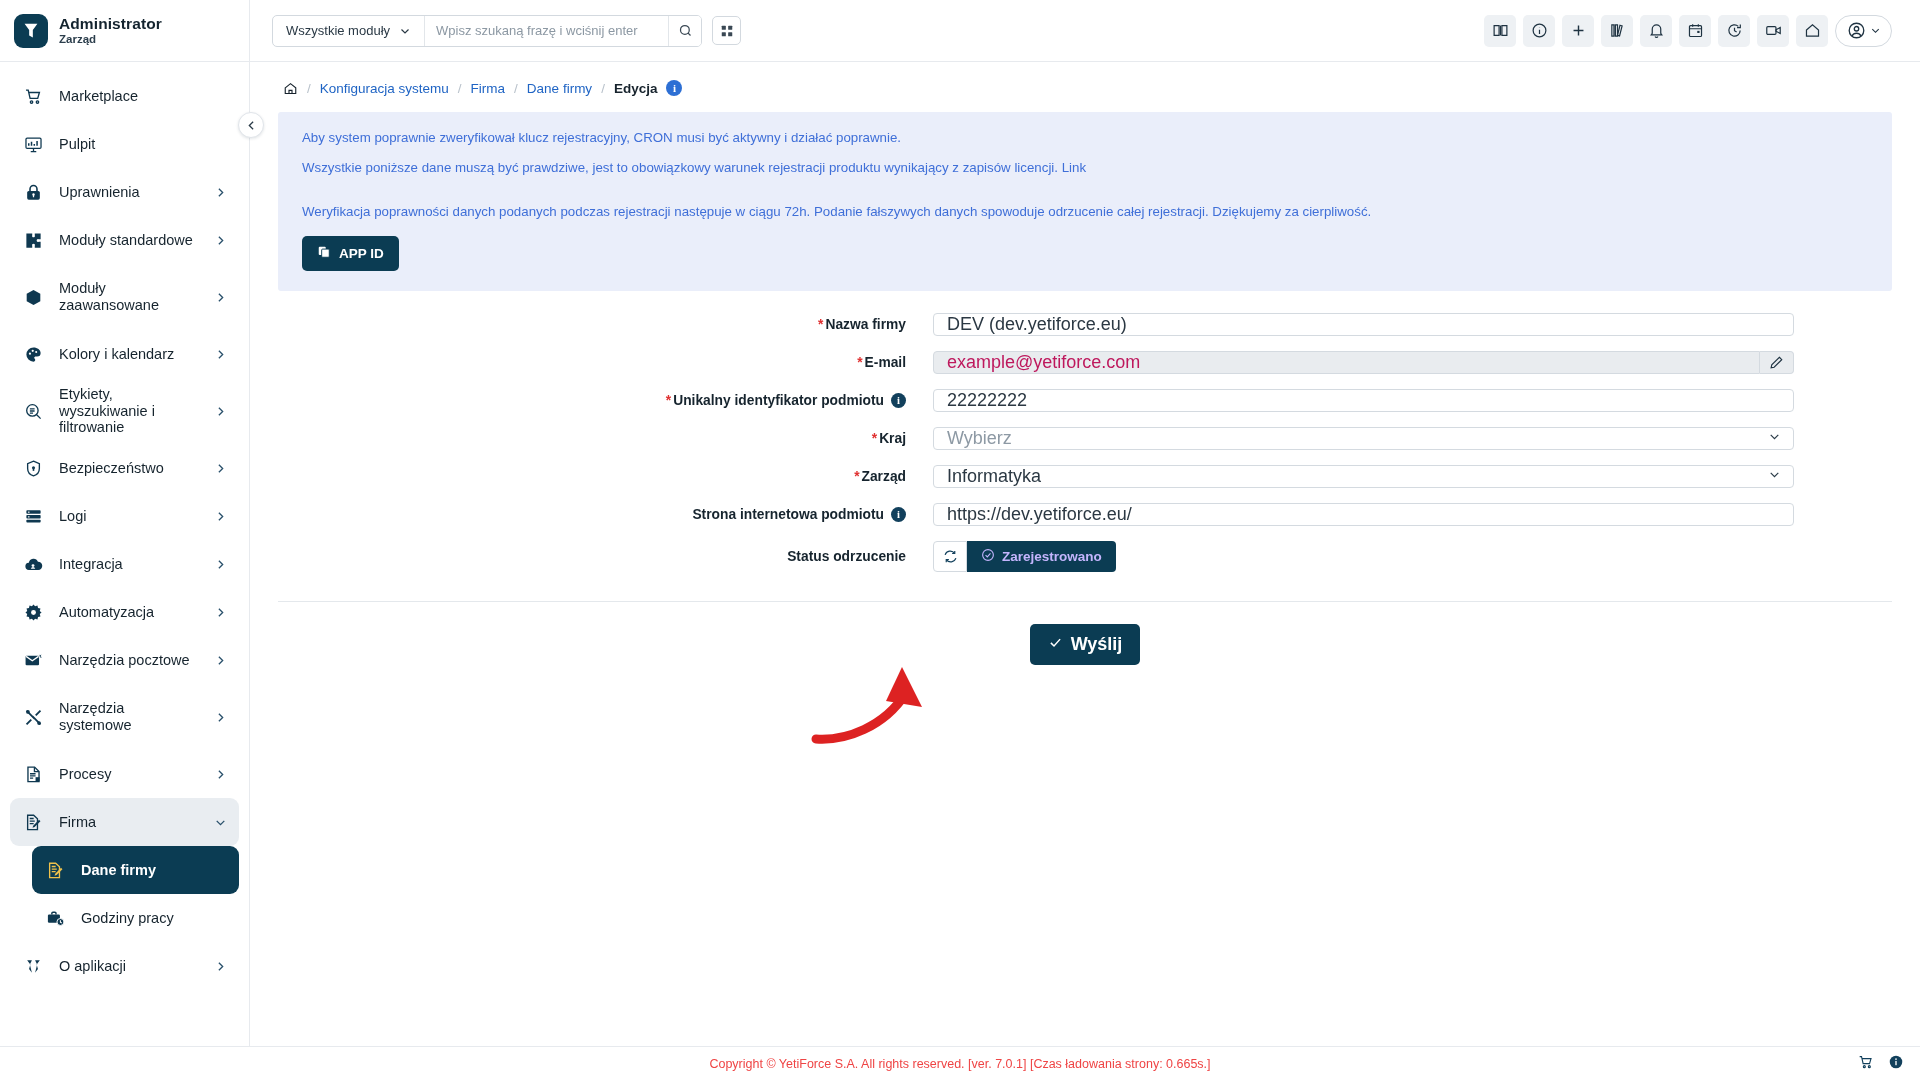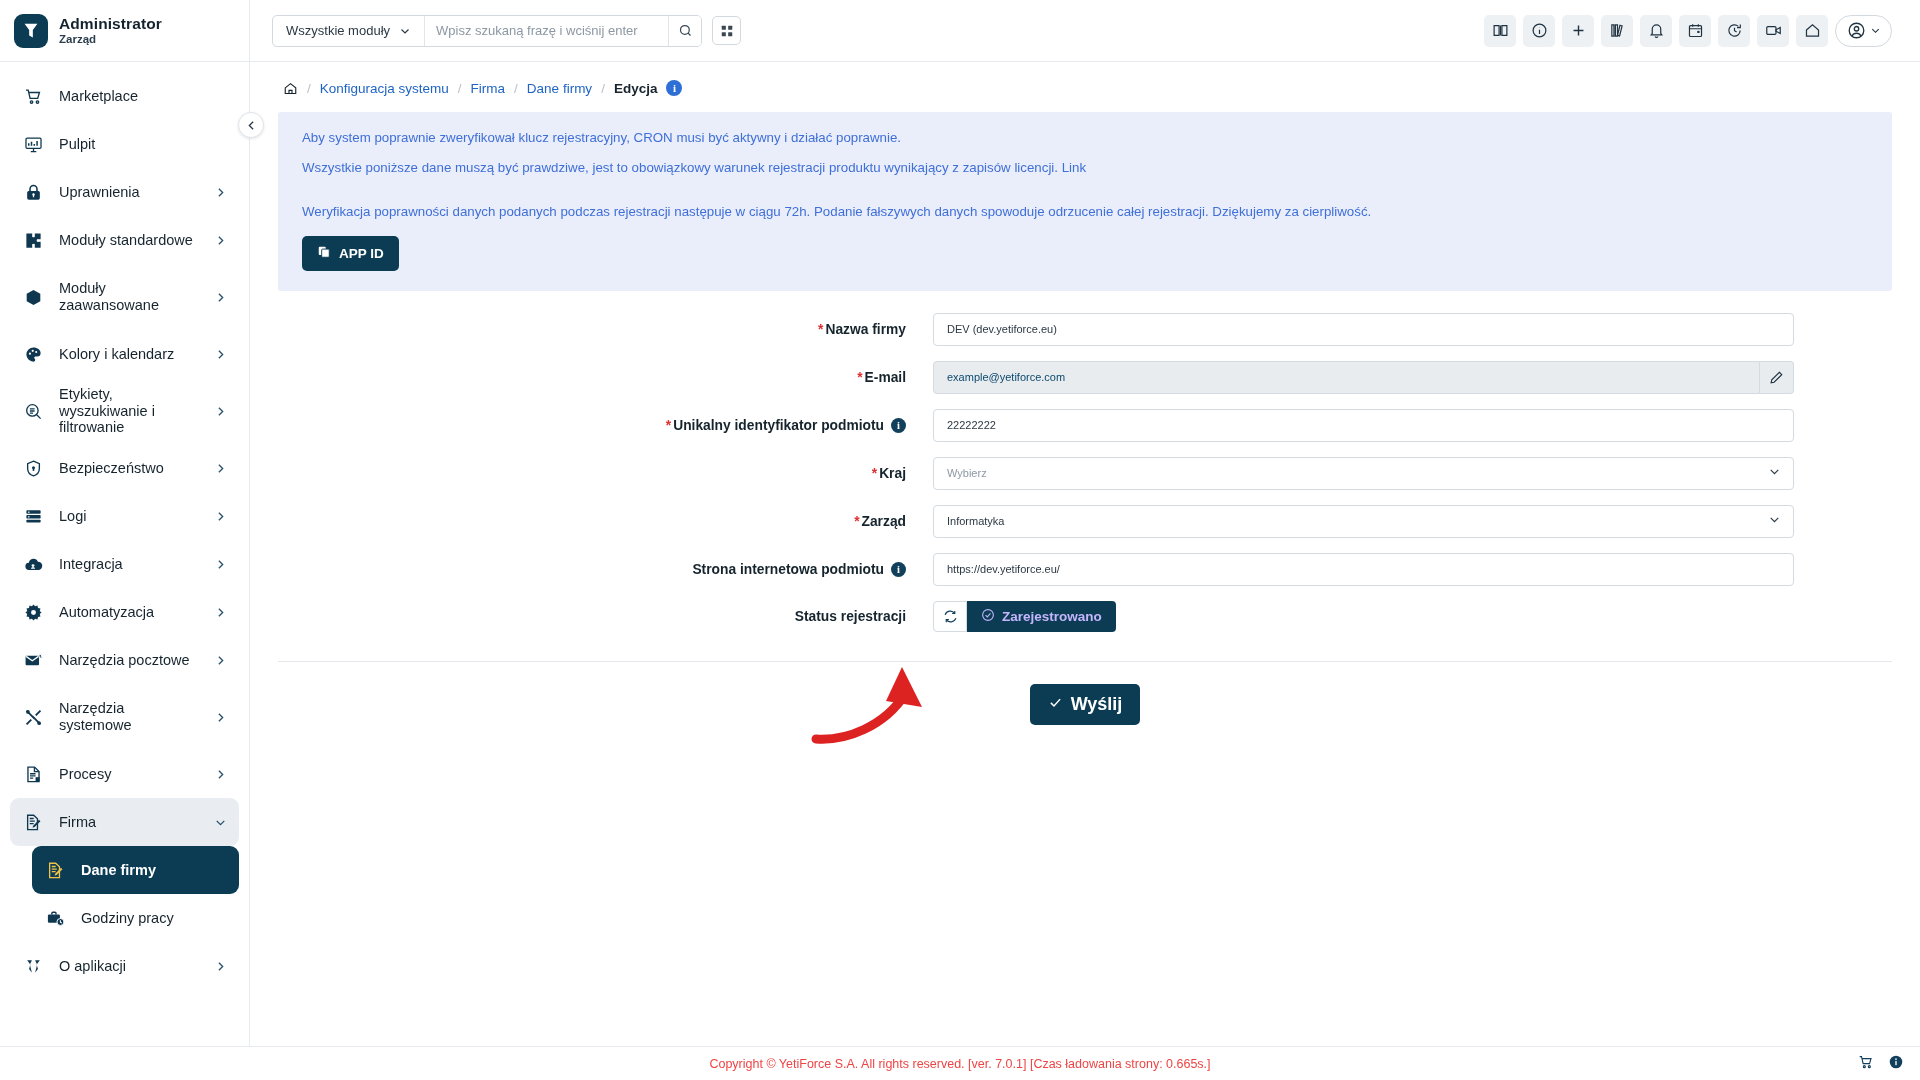--- a/index.html
+++ b/index.html
@@ -148,26 +148,26 @@
     display: flex; align-items: center; justify-content: flex-end; gap: 7px;
   }
   .req { color: #e03131; margin-right: -5px; }
   .info-dot {
     width: 15px; height: 15px; border-radius: 50%; background: #12405c; color: #fff;
     font-size: 10.5px; font-weight: bold; display: inline-flex; align-items: center; justify-content: center;
     font-family: "Liberation Serif", serif; cursor: pointer; flex: 0 0 15px;
   }
   .fctl { flex: 1; padding-right: 98px; }
   .inp {
-    width: 100%; height: 33px; border: 1px solid #d4dae0; border-radius: 4px;
-    padding: 8px 13px; font-size: 11px; color: #2b3843; background: #fff;
+    width: 100%; height: 23px; border: 1px solid #d4dae0; border-radius: 4px;
+    padding: 8px 13px; font-size: 18px; color: #2b3843; background: #fff;
     font-family: "Liberation Sans", sans-serif; outline: none;
   }
   .inp::placeholder { color: #8d99a4; }
-  .inp.disabled { background: #e9ecef; color: #0c4a6e; }
+  .inp.disabled { background: #e9ecef; color: #be185d; }
   .input-with-btn { display: flex; align-items: stretch; }
   .input-with-btn .inp { border-top-right-radius: 0; border-bottom-right-radius: 0; }
   .pencil-btn {
     width: 35px; border: 1px solid #d4dae0; border-left: 0;
     border-top-right-radius: 4px; border-bottom-right-radius: 4px;
     background: #e9ecef; display: flex; align-items: center; justify-content: center;
     cursor: pointer; color: #1f3342;
   }
   .sel-wrap { position: relative; }
   .sel-wrap .chev-d {
@@ -712,21 +712,21 @@
               <span>Strona internetowa podmiotu</span>
               <span class="info-dot">i</span>
             </div>
             <div class="fctl">
               <input class="inp" value="https://dev.yetiforce.eu/" style="">
             </div>
           </div>
 
           <div class="frow">
             <div class="flabel">
-              <span>Status rejestracji</span>
+              <span>Status odrzucenie</span>
             </div>
             <div class="fctl">
               <div class="status-row">
                 <div class="refresh-btn">
                   <svg width="15" height="15" viewBox="0 0 24 24" fill="none" stroke="currentColor" stroke-width="1.9">
                       <path d="M3.4 9.4A8.6 8.6 0 0118.6 7"></path>
                       <path d="M20.6 14.6A8.6 8.6 0 015.4 17"></path>
                       <path d="M18.8 3v4.2h-4.2M5.2 21v-4.2h4.2"></path>
                     </svg>
                 </div>

